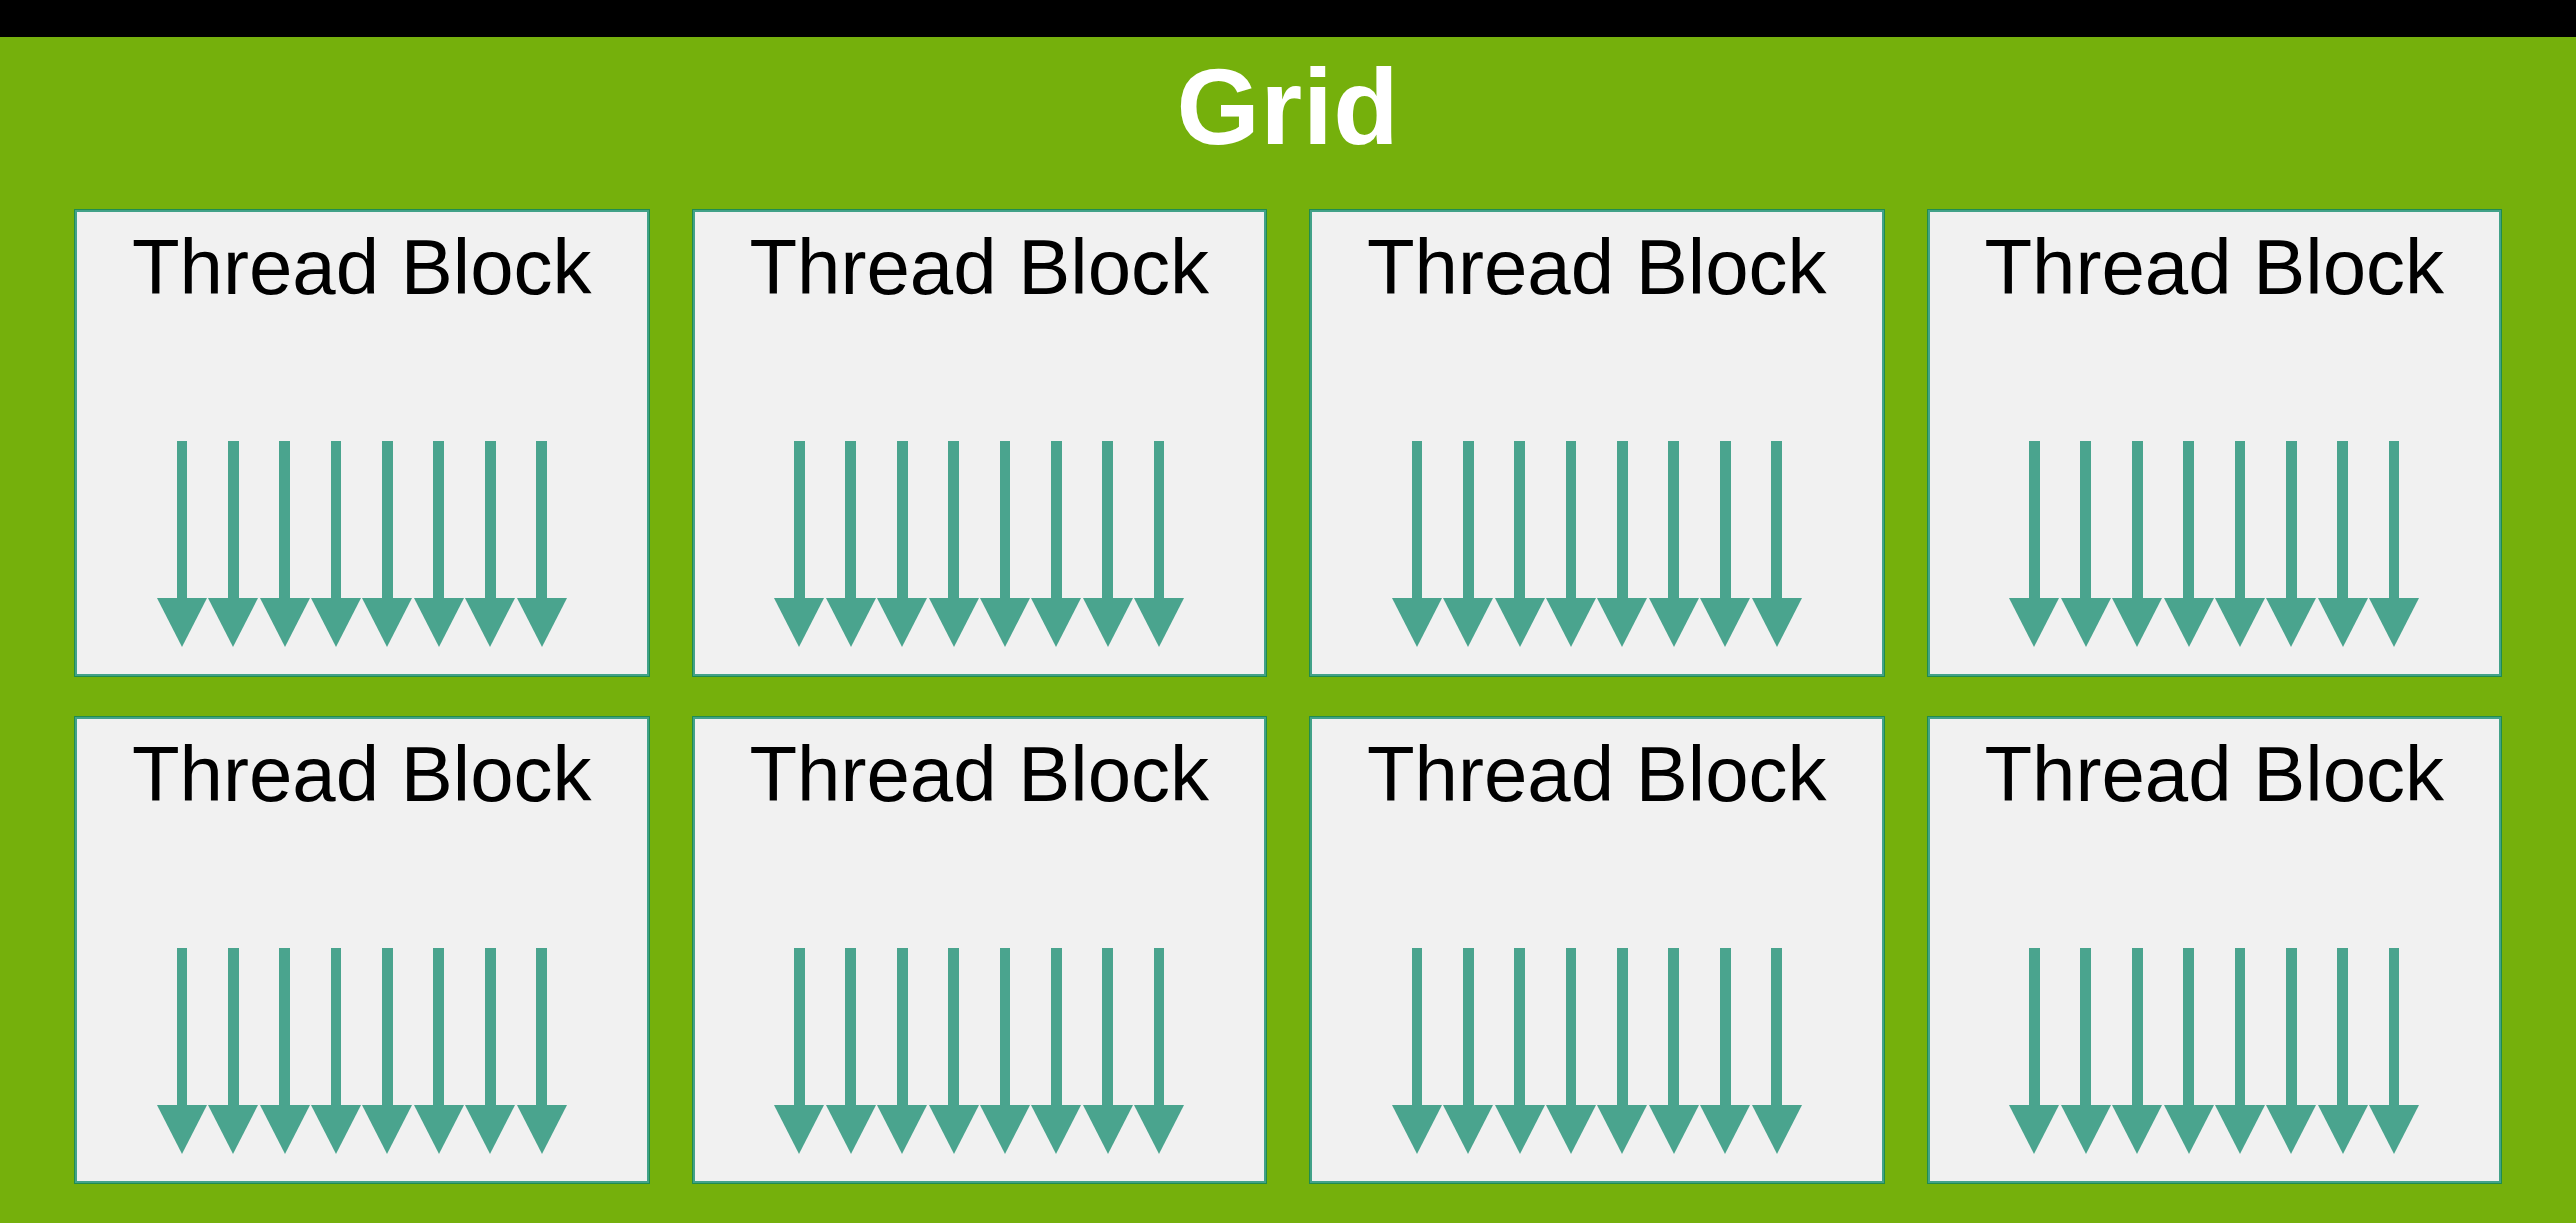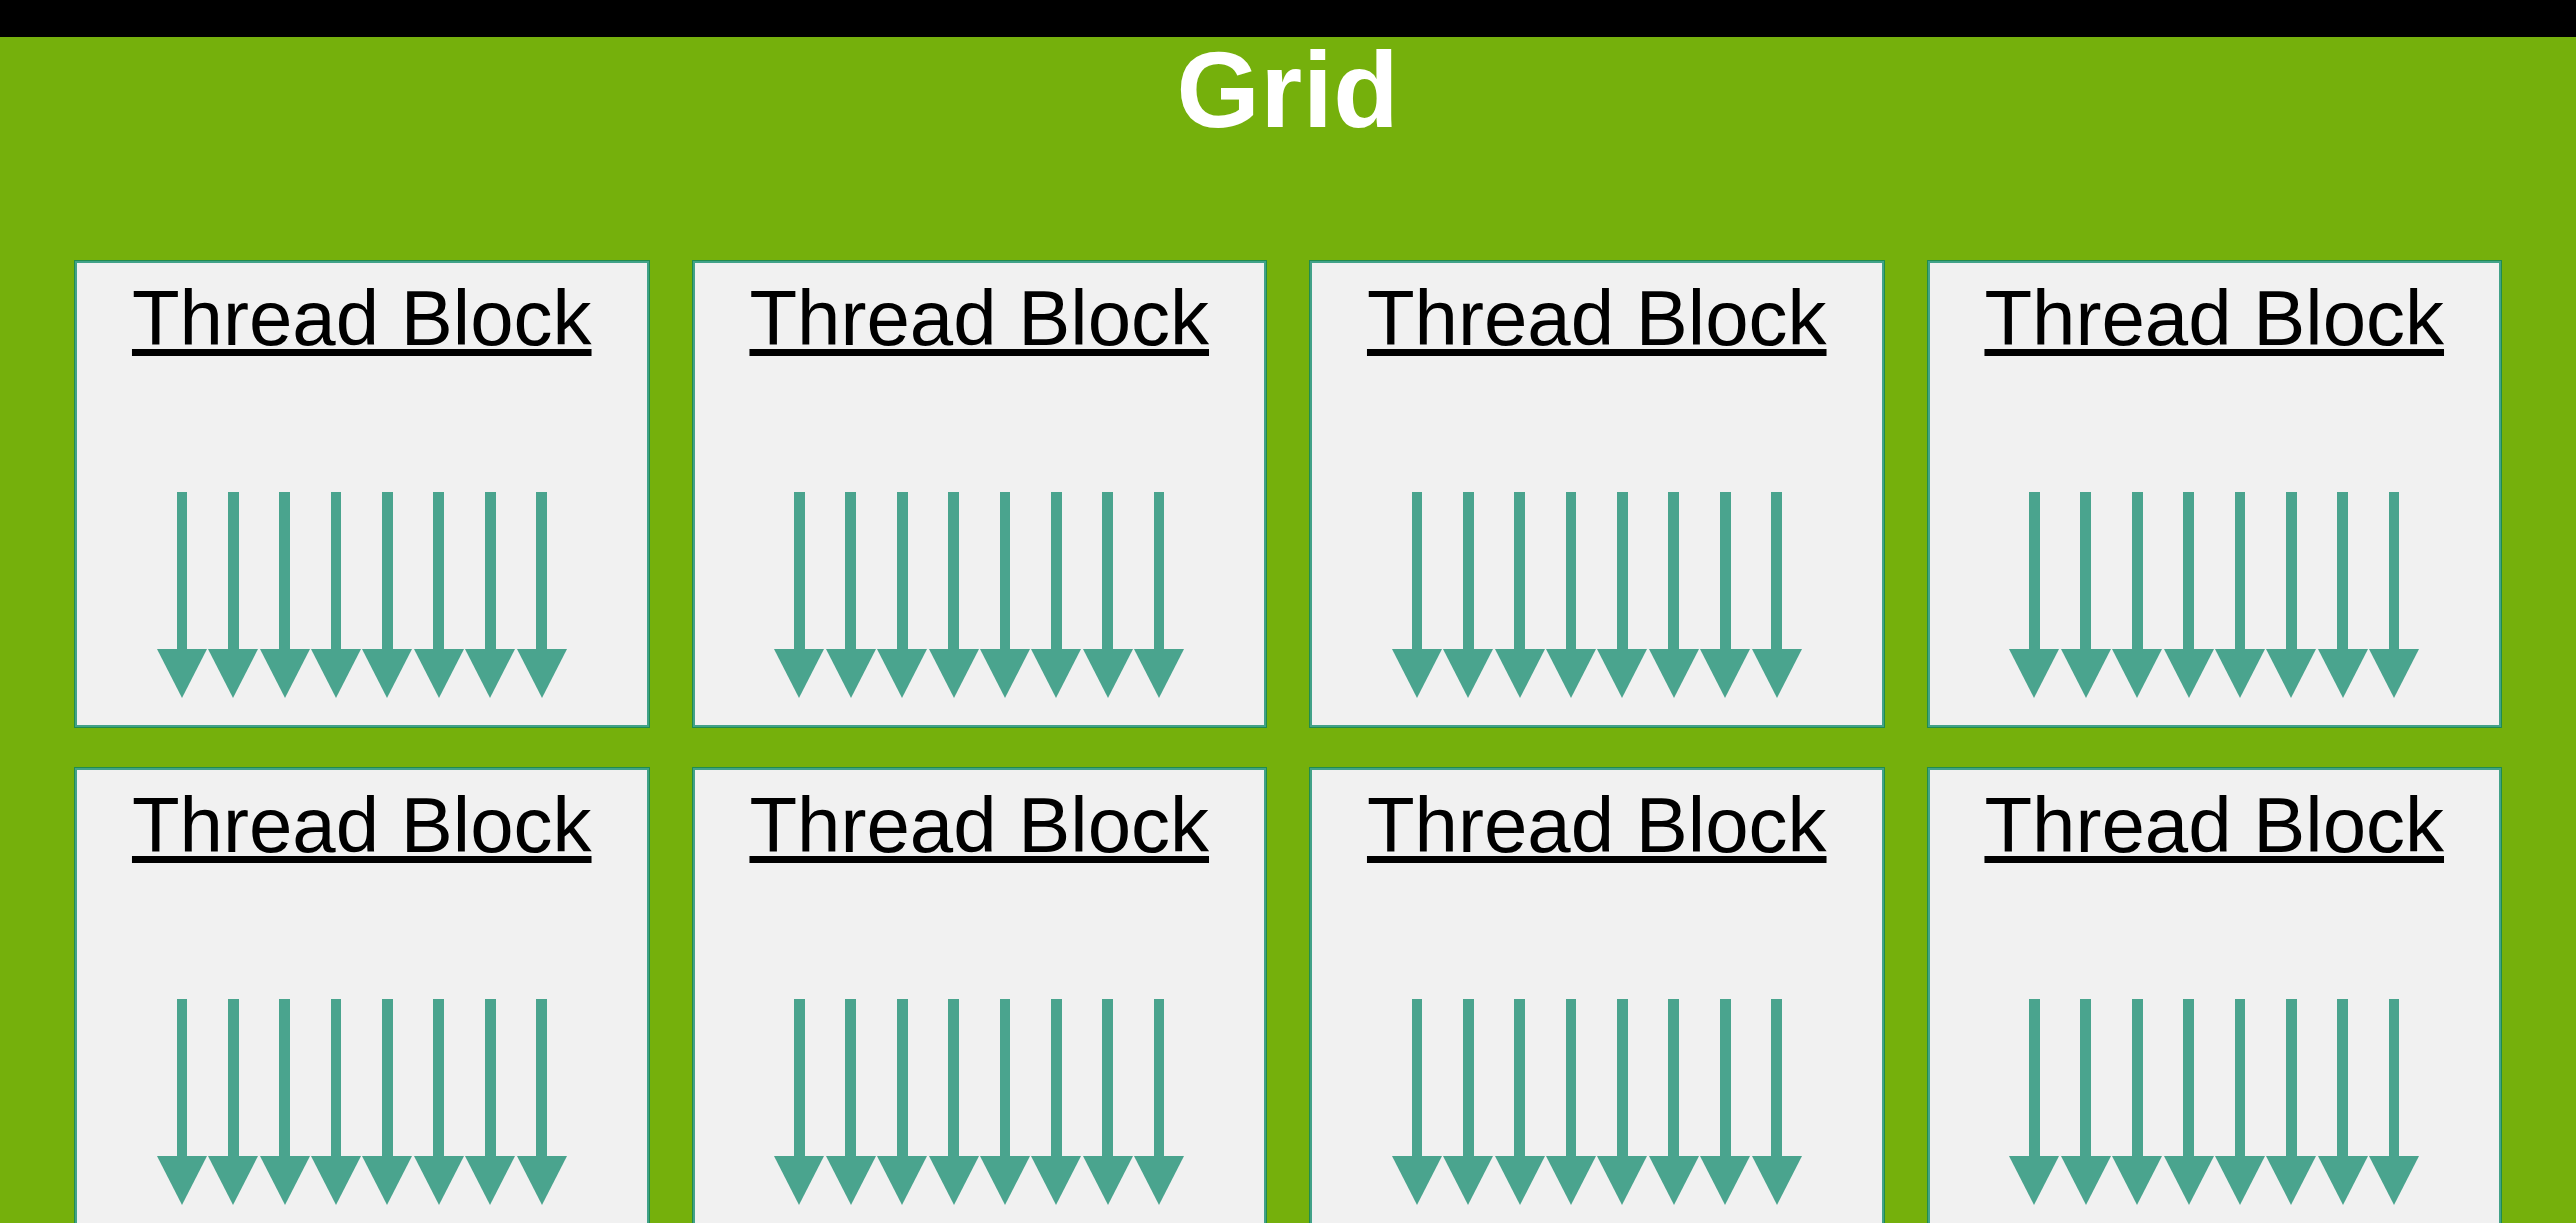--- a/index.html
+++ b/index.html
@@ -27,41 +27,41 @@
     background: var(--bg-green);
     position: relative;
   }
   .top-bar {
     width: 100%;
     height: 37px;
     background: var(--top-bar);
   }
   .title {
     margin: 0;
-    height: 224px;
+    height: 173px;
+    padding-top: 17px;
     line-height: 1;
     text-align: center;
     font-size: 107px;
     font-weight: 700;
     color: var(--title-text);
     letter-spacing: 0.7px;
   }
   .blocks {
     display: grid;
     grid-template-columns: repeat(4, 1fr);
     grid-template-rows: repeat(2, 466px);
     gap: 41px 44px;
     padding: 0 75px;
   }
   .block {
     position: relative;
     background: var(--block-fill);
     border: 2.1px solid var(--block-border);
     outline: 1.4px solid var(--block-border-outer);
-    text-decoration: underline;
   }
   .block-label {
     margin: 0;
     padding-top: 10px;
     text-align: center;
     font-size: 78px;
     font-weight: 400;
     color: var(--block-text);
     white-space: nowrap;
   }

